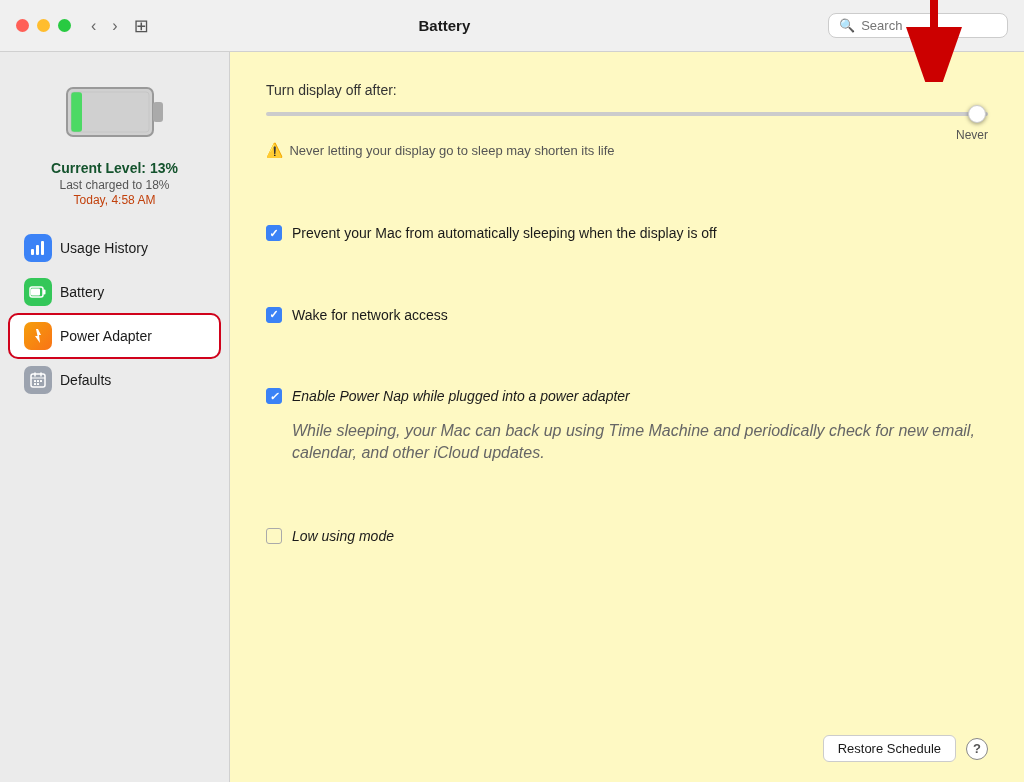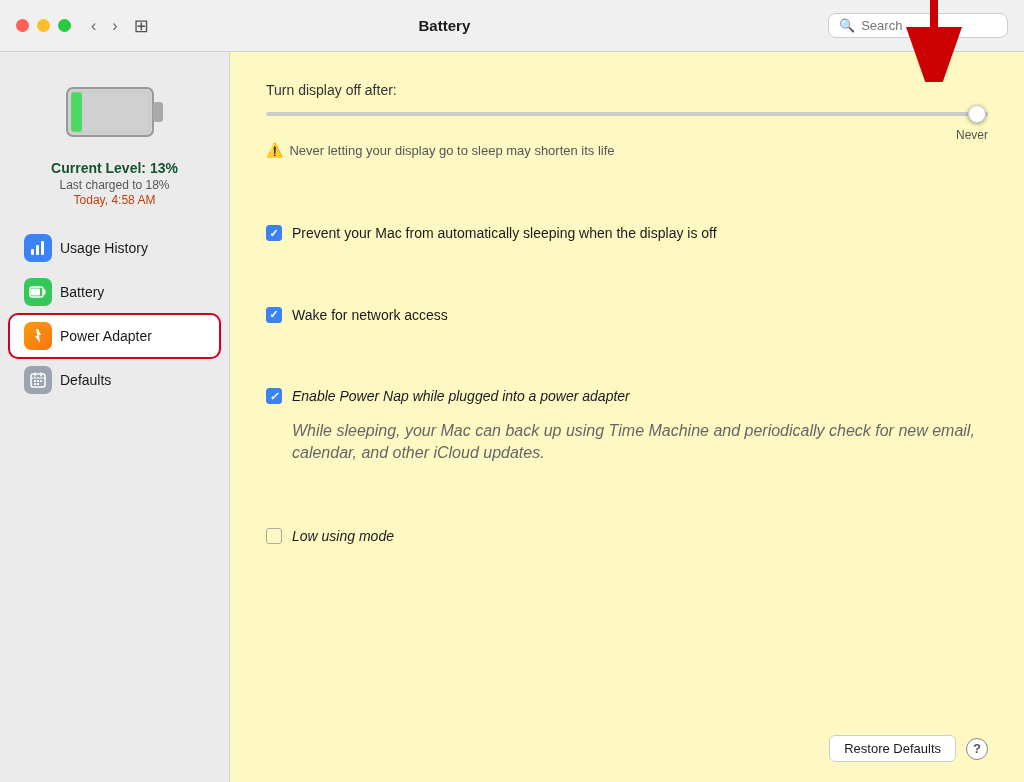--- a/index.html
+++ b/index.html
@@ -464,18 +464,18 @@
     </div>
 
     <div class="option-row sub-text">
       <div class="checkbox-wrapper">
         <div class="checkbox"></div>
         <span class="option-label">Low using mode</span>
       </div>
     </div>
 
     <div class="bottom-bar">
-      <button class="restore-btn">Restore Defaults</button>
+      <button class="restore-btn">Restore Schedule</button>
       <div class="help-btn">?</div>
     </div>
 
   </div>
 </div>
 
 </body></html>

